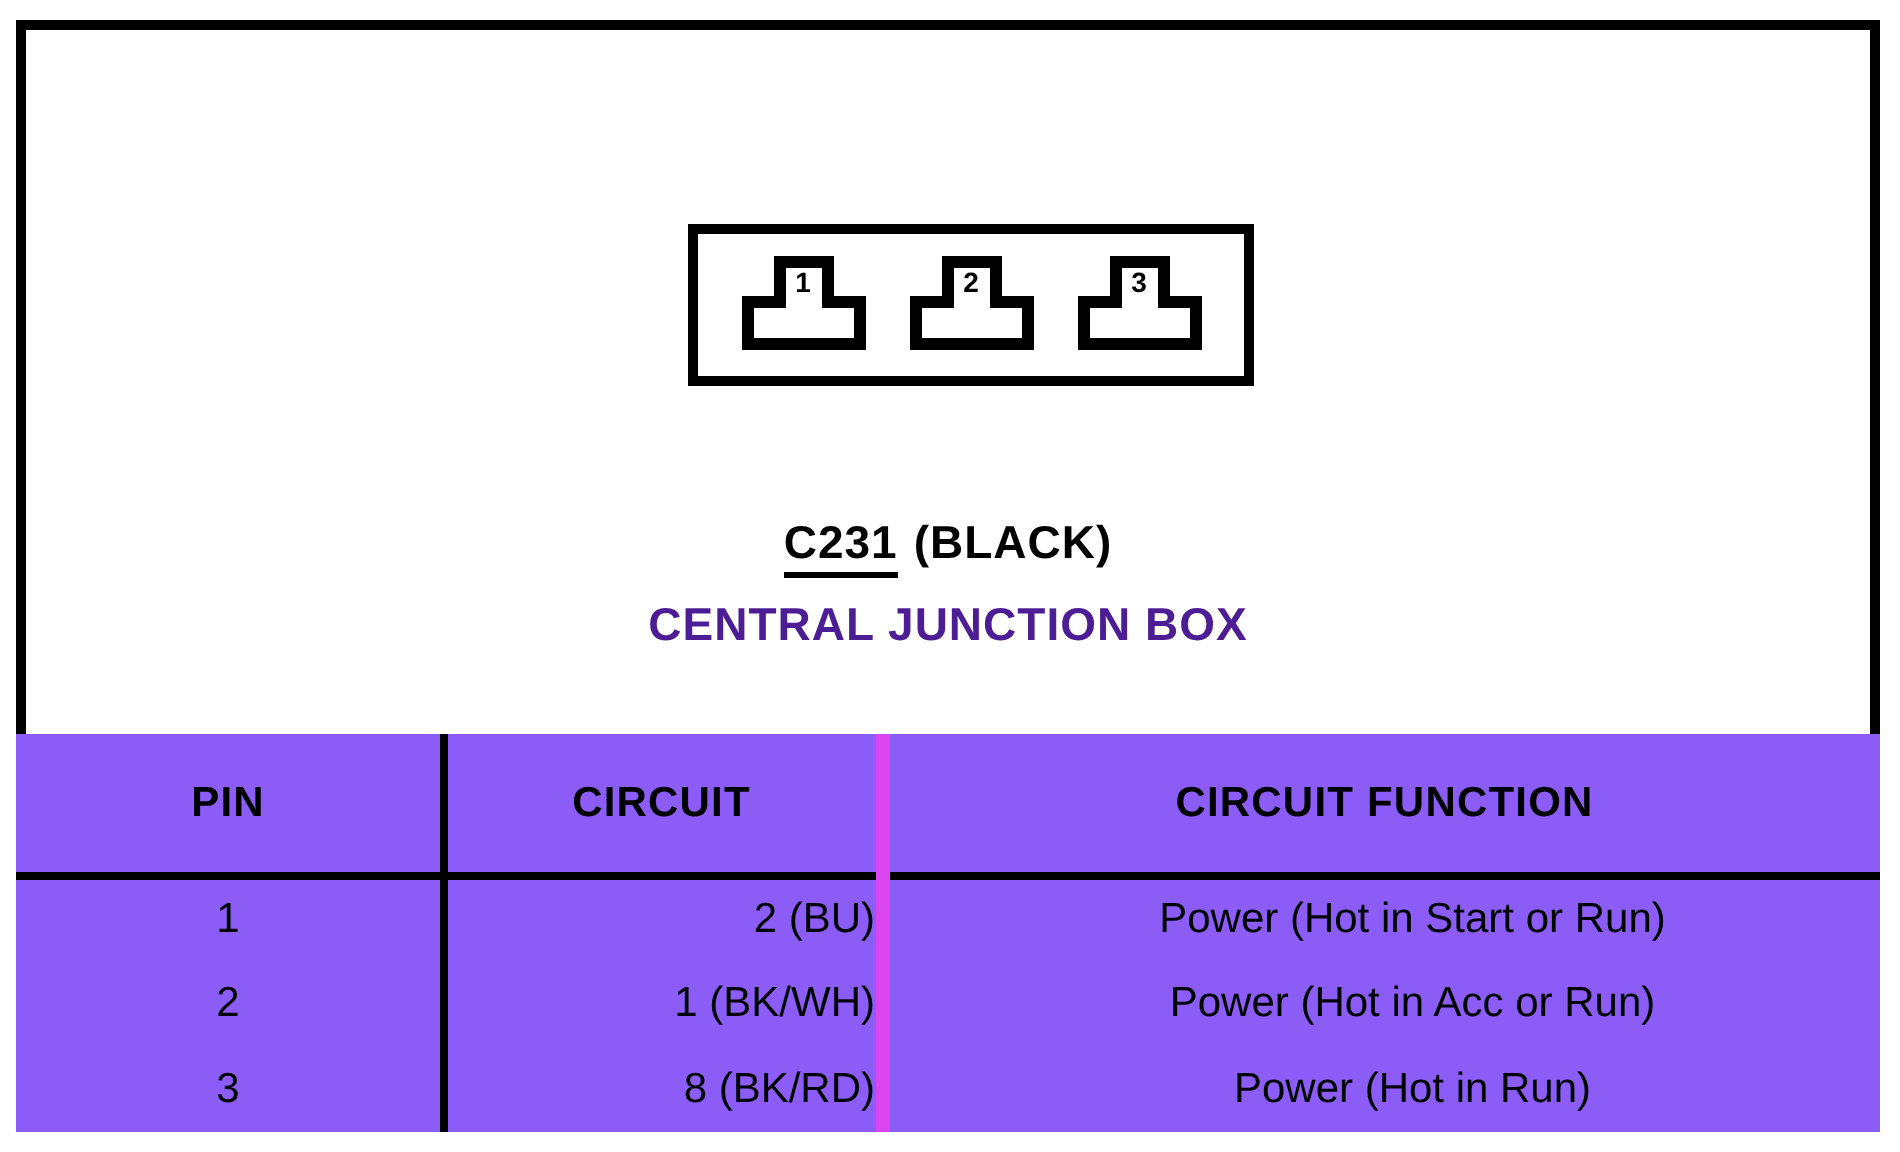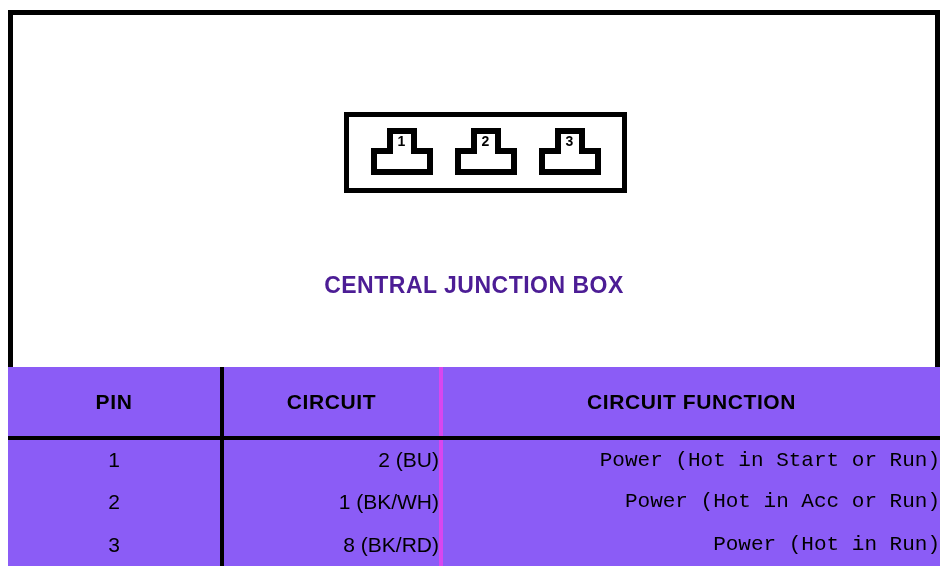--- a/index.html
+++ b/index.html
@@ -137,32 +137,32 @@
     letter-spacing: 0.6px;
     border-bottom: 4px solid #000;
   }
   .col-pin   { width: 214px; }
   .col-circ  { width: 219px; }
   .col-func  { width: 499px; }
 
   .pin-table th.col-pin,
   .pin-table td.cell-pin   { border-right: 4px solid #000; }
   .pin-table th.col-circ,
-  .pin-table td.cell-circ  { border-right: 4px solid #d946ef; }
+  .pin-table td.cell-circ  { border-right: 7px solid #d946ef; }
 
   .pin-table tbody td {
     font-size: 21px;
     font-weight: normal;
     padding-top: 2px;
     padding-bottom: 2px;
   }
   .pin-table tbody tr { height: 33px; }
   .cell-pin  { text-align: center; }
   .cell-circ { text-align: right; padding-left: 30px !important; }
-  .cell-func { text-align: right; padding-left: 28px !important; font-family: Liberation Mono, monospace; }
+  .cell-func { text-align: center; padding-left: 28px !important; }
 </style>
 </head>
 <body>
 
 <div id="page">
 
   <div class="outer-frame"></div>
 
   <div class="connector-housing">
     <div class="cavity-row">
@@ -185,20 +185,21 @@
         <svg viewBox="0 0 62 50" xmlns="http://www.w3.org/2000/svg">
           <path d="M 19 3 L 43 3 L 43 23 L 59 23 L 59 44 L 3 44 L 3 23 L 19 23 Z" fill="#ffffff" stroke="#000000" stroke-width="6" stroke-linejoin="miter"></path>
         </svg>
         <div class="pin-number">3</div>
       </div>
 
     </div>
   </div>
 
   <div class="title-block">
+    <div class="conn-title"><span class="conn-code">C231</span><span style="margin-left:8px;">(BLACK)</span></div>
     <div class="conn-subtitle">CENTRAL JUNCTION BOX</div>
   </div>
 
   <table class="pin-table">
     <colgroup>
       <col class="col-pin">
       <col class="col-circ">
       <col class="col-func">
     </colgroup>
     <thead>

